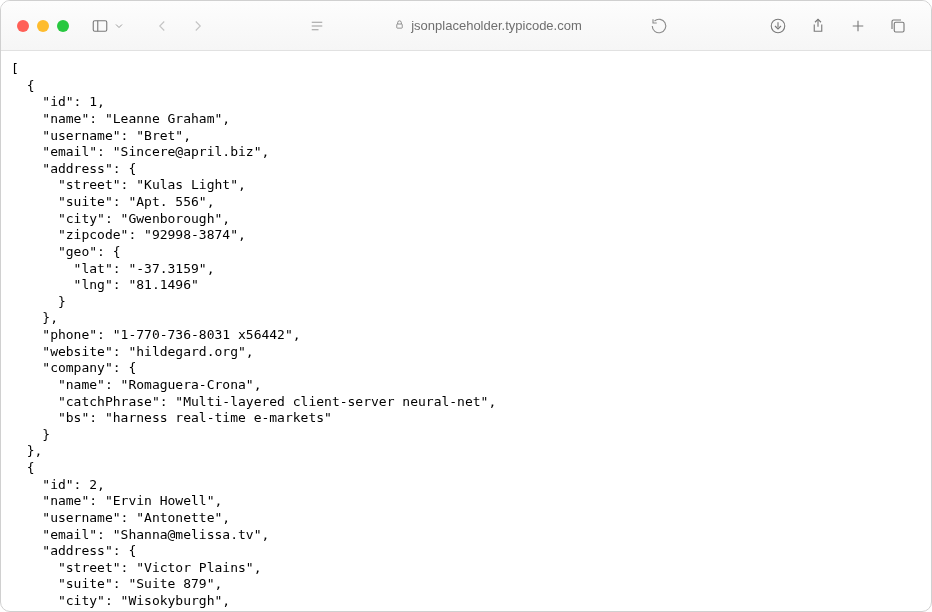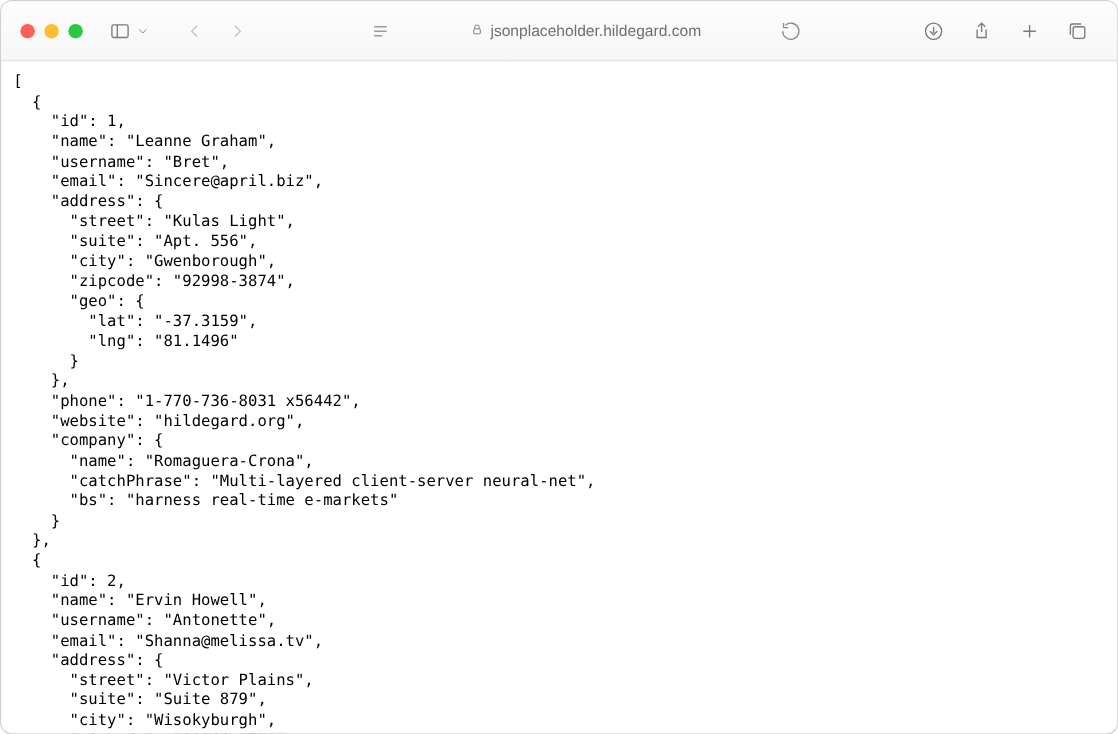--- a/index.html
+++ b/index.html
@@ -128,21 +128,21 @@
           <line x1="5" y1="12" x2="19" y2="12"></line>
           <line x1="5" y1="17" x2="14" y2="17"></line>
         </svg>
     </span>
     <span class="lock">
       <svg viewBox="0 0 24 24">
           <rect x="6" y="11" width="12" height="9" rx="1.5"></rect>
           <path d="M8 11 V8 a4 4 0 0 1 8 0 v3"></path>
         </svg>
     </span>
-    <span>jsonplaceholder.hildegard.com</span>
+    <span>jsonplaceholder.typicode.com</span>
     <span class="reload tb-icon">
       <svg viewBox="0 0 24 24">
           <path d="M3 12a9 9 0 1 0 3-6.7"></path>
           <polyline points="4 3 4 8 9 8"></polyline>
         </svg>
     </span>
   </div>
 
   <div class="spacer-flex"></div>
 

